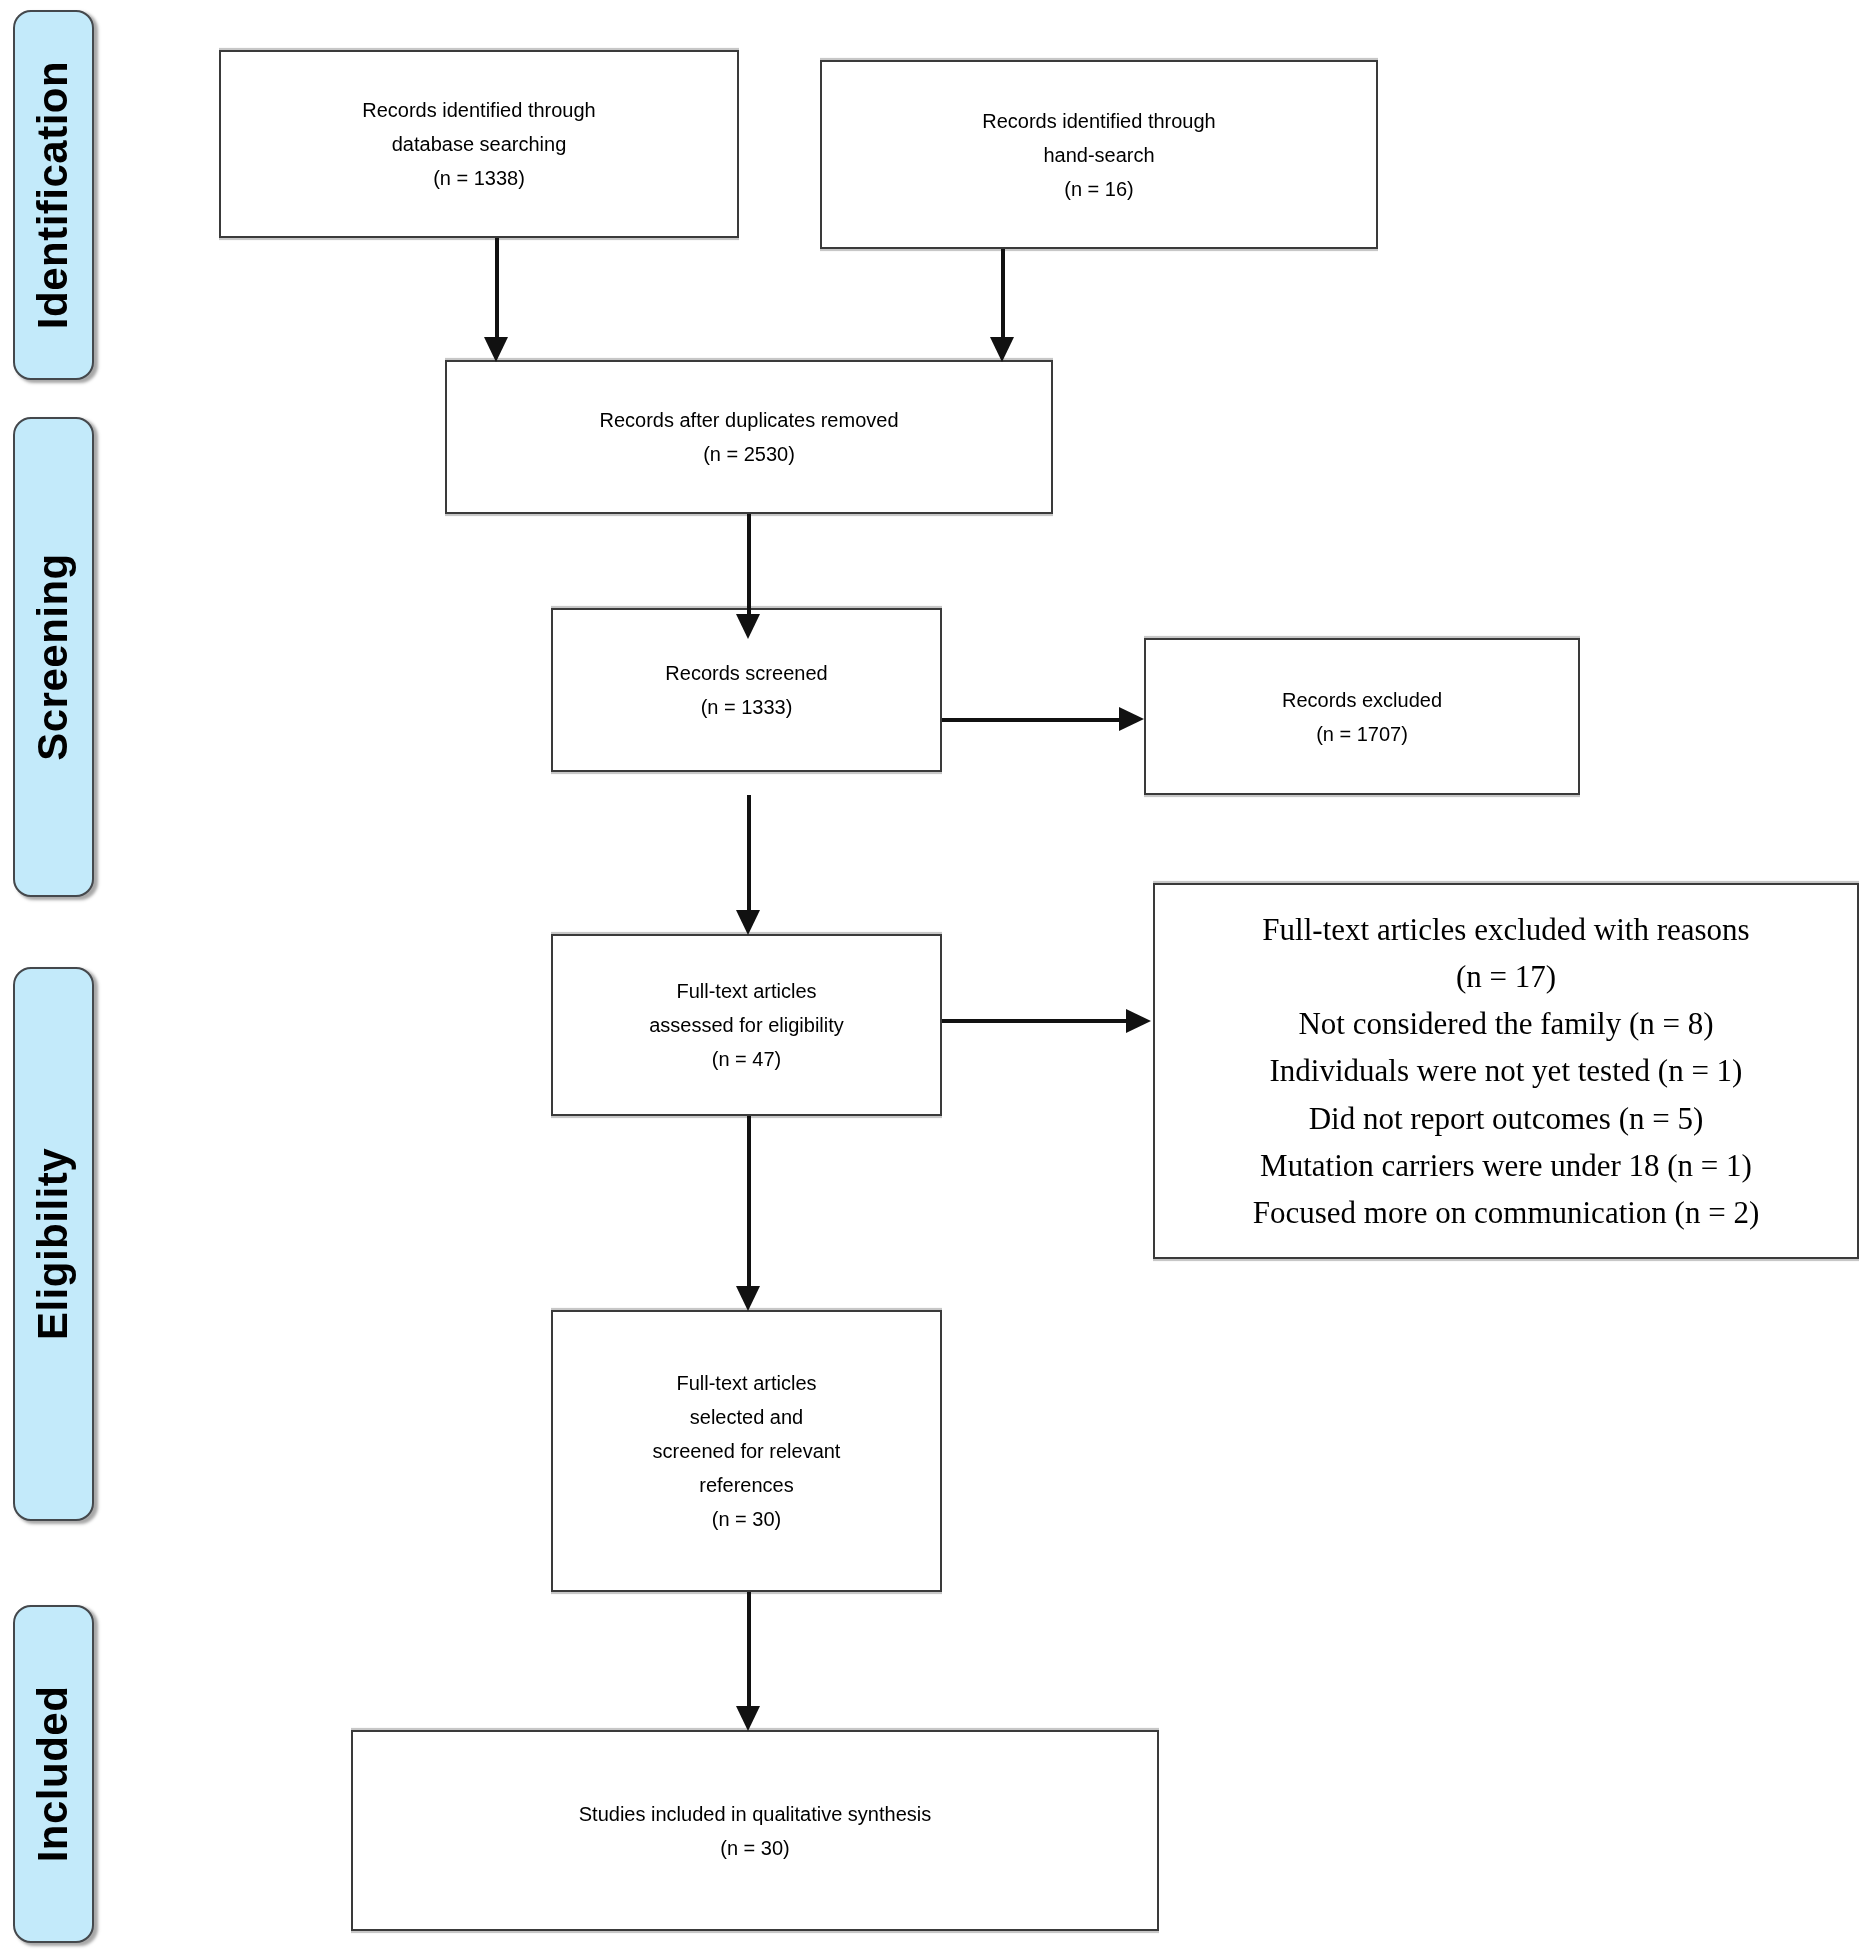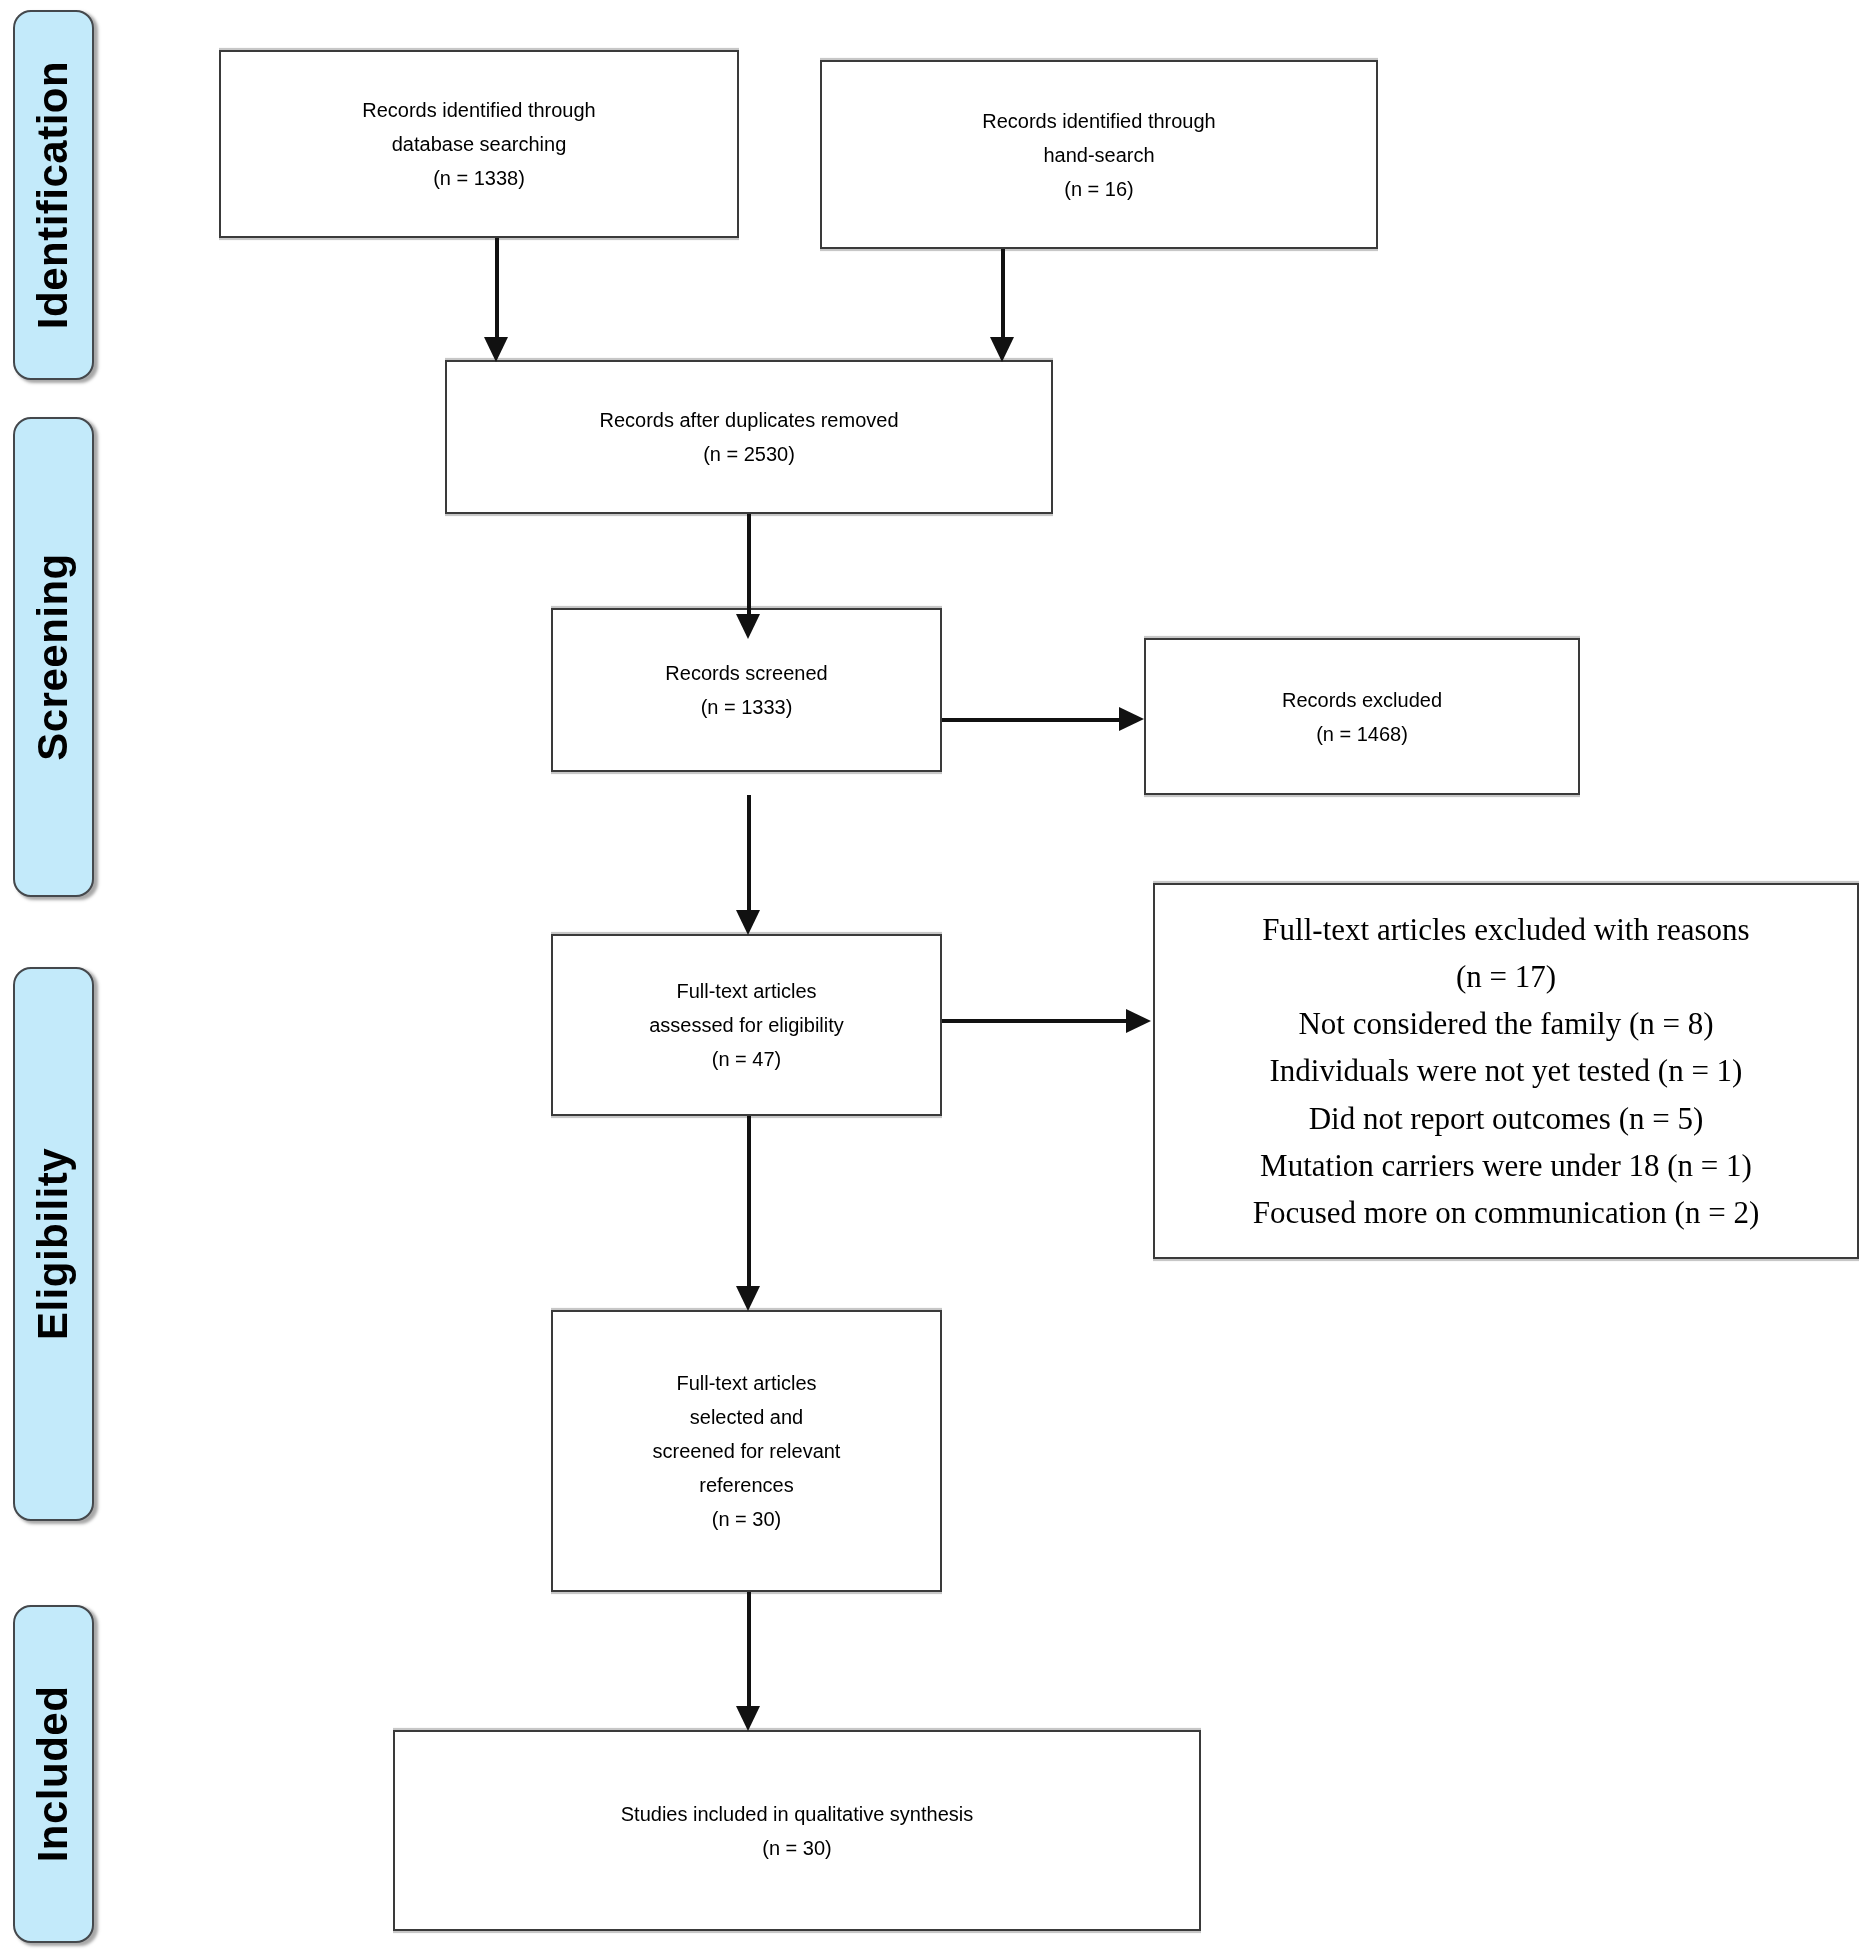--- a/index.html
+++ b/index.html
@@ -126,21 +126,21 @@
 (n = 2530)</div>
   </div>
 
   <div class="flow-box" style="left:551px; top:608px; width:391px; height:164px;">
     <div class="box-text">Records screened
 (n = 1333)</div>
   </div>
 
   <div class="flow-box" style="left:1144px; top:638px; width:436px; height:157px;">
     <div class="box-text">Records excluded
-(n = 1468)</div>
+(n = 1707)</div>
   </div>
 
   <div class="flow-box" style="left:551px; top:934px; width:391px; height:182px;">
     <div class="box-text">Full-text articles
 assessed for eligibility
 (n = 47)</div>
   </div>
 
   <div class="flow-box compact" style="left:1153px; top:883px; width:706px; height:376px;font-family:Liberation Serif, serif;">
     <div class="box-text">Full-text articles excluded with reasons
@@ -153,21 +153,21 @@
   </div>
 
   <div class="flow-box" style="left:551px; top:1310px; width:391px; height:282px;">
     <div class="box-text">Full-text articles
 selected and
 screened for relevant
 references
 (n = 30)</div>
   </div>
 
-  <div class="flow-box" style="left:351px; top:1730px; width:808px; height:201px;margin-left:42px;">
+  <div class="flow-box" style="left:351px; top:1730px; width:808px; height:201px;">
     <div class="box-text">Studies included in qualitative synthesis
 (n = 30)</div>
   </div>
 
   <div>
     <div class="vline" style="left:495px; top:238px; height:101px;"></div>
     <div class="head-down" style="left:484px; top:337px;"></div>
   </div>
 
   <div>

